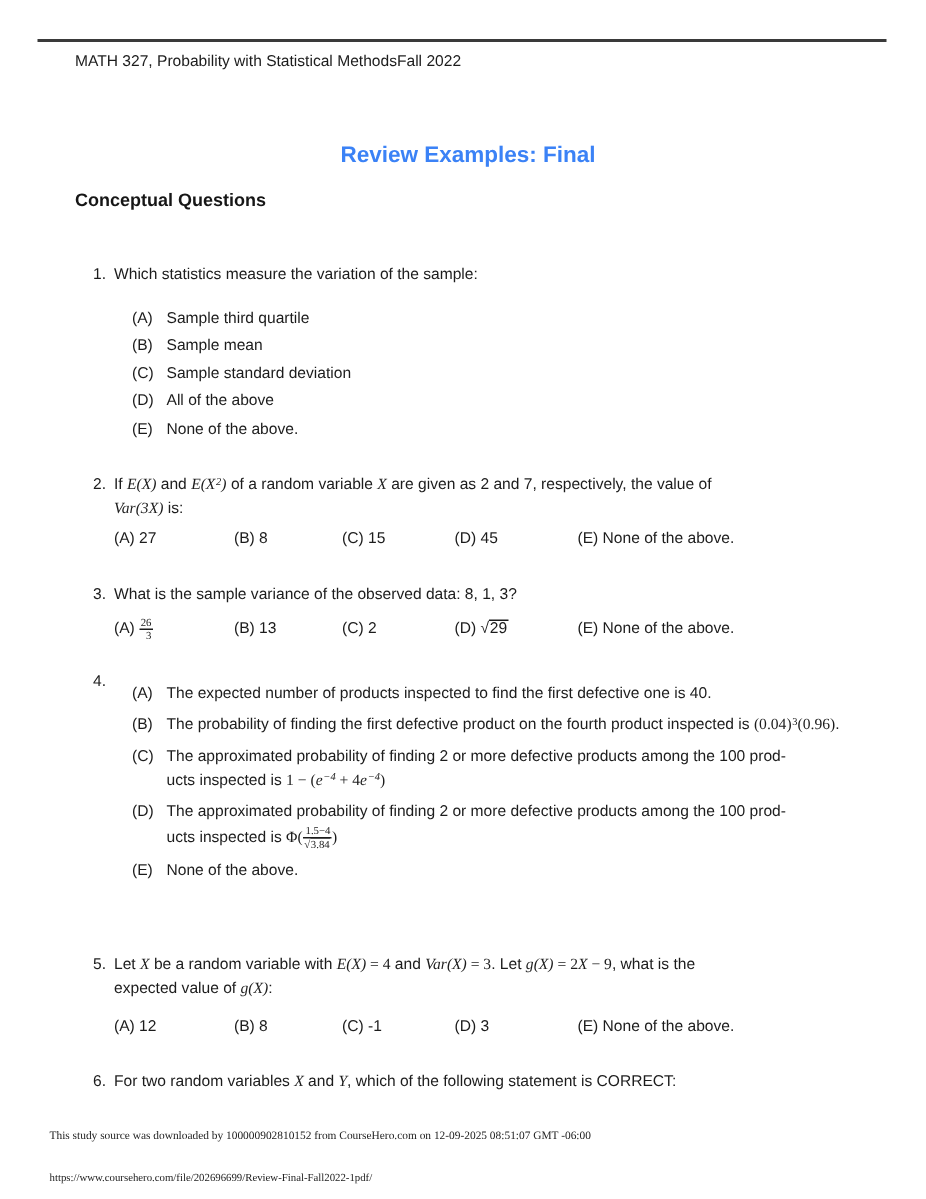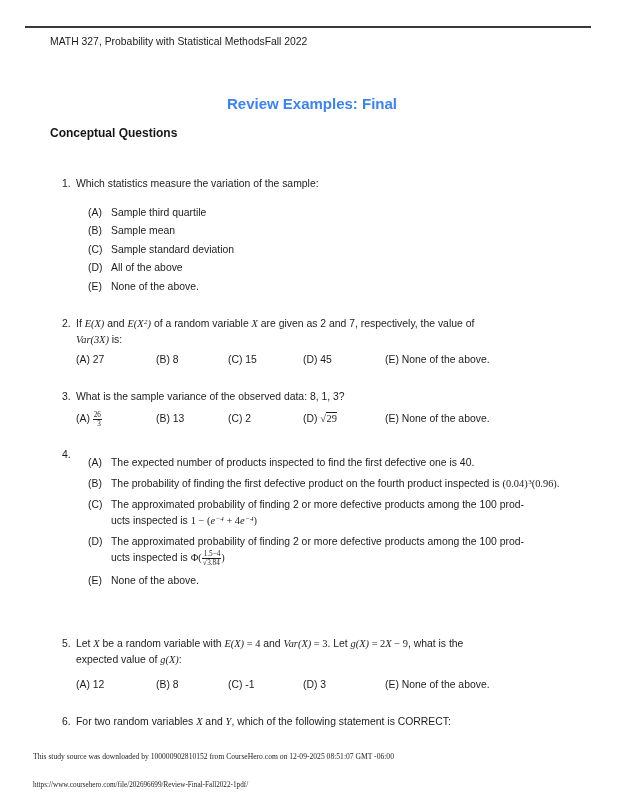--- a/index.html
+++ b/index.html
@@ -25,21 +25,21 @@
   .q3 .row{margin-top:6px;}
   .q5 .row{margin-top:9px;}
   .cell{flex:none;}
   .cA{width:80px;}.cB{width:72px;}.cC{width:75px;}.cD{width:82px;}.cE{width:auto;}
   .math{font-family:"Liberation Serif",serif;font-style:italic;}
   .mathrm{font-family:"Liberation Serif",serif;}
   sup.sup{font-size:7px;line-height:0;position:relative;top:-3.5px;vertical-align:baseline;margin-left:0.5px;}
   .frac{display:inline-block;vertical-align:-0.55em;text-align:right;font-size:7.2px;line-height:1.15;font-family:"Liberation Serif",serif;}
   .fnum{display:block;padding:0 1px;}
   .fden{display:block;border-top:0.8px solid #1c1c1c;padding:0 1px;}
-  .sqrtw{font-family:Liberation Serif, serif;}
+  .sqrtw{font-family:Liberation Sans, sans-serif;}
   .rad{border-top:0.9px solid #1c1c1c;padding:0 0.5px;}
   .footer-note{position:absolute;top:752px;left:33px;font-family:"Liberation Serif",serif;font-size:7.6px;color:#222;}
   .footer-url{position:absolute;top:781px;left:33px;font-family:"Liberation Serif",serif;font-size:7.2px;color:#222;text-decoration:none;}
 </style>
 </head>
 <body>
 
 <div class="page">
 
   <div class="hrule"></div>

